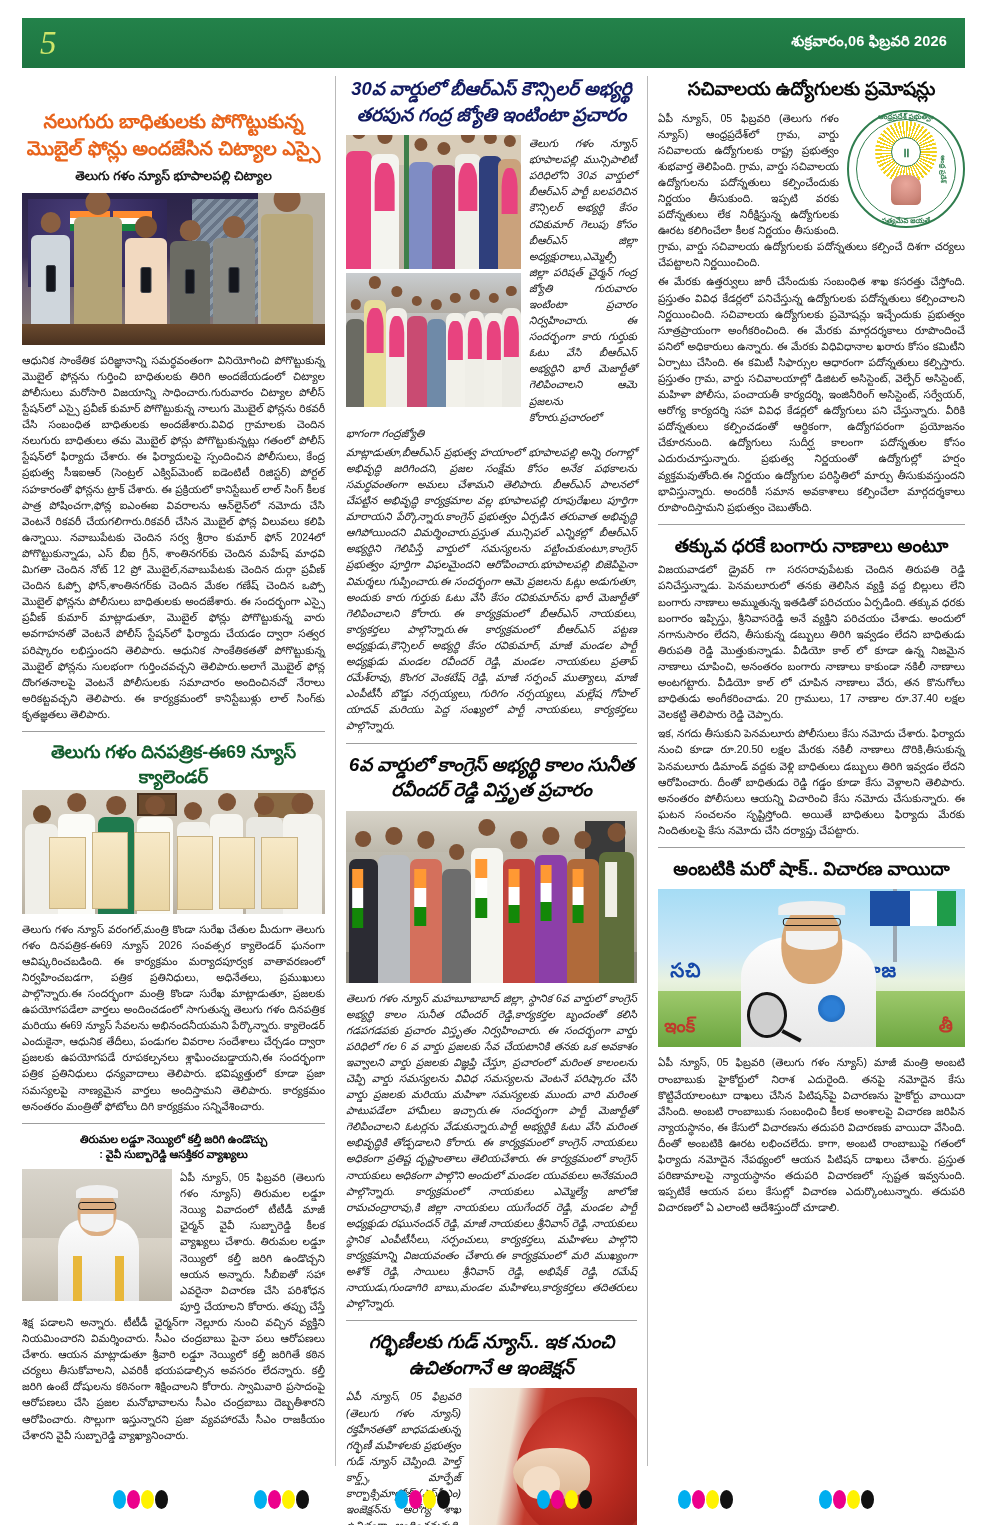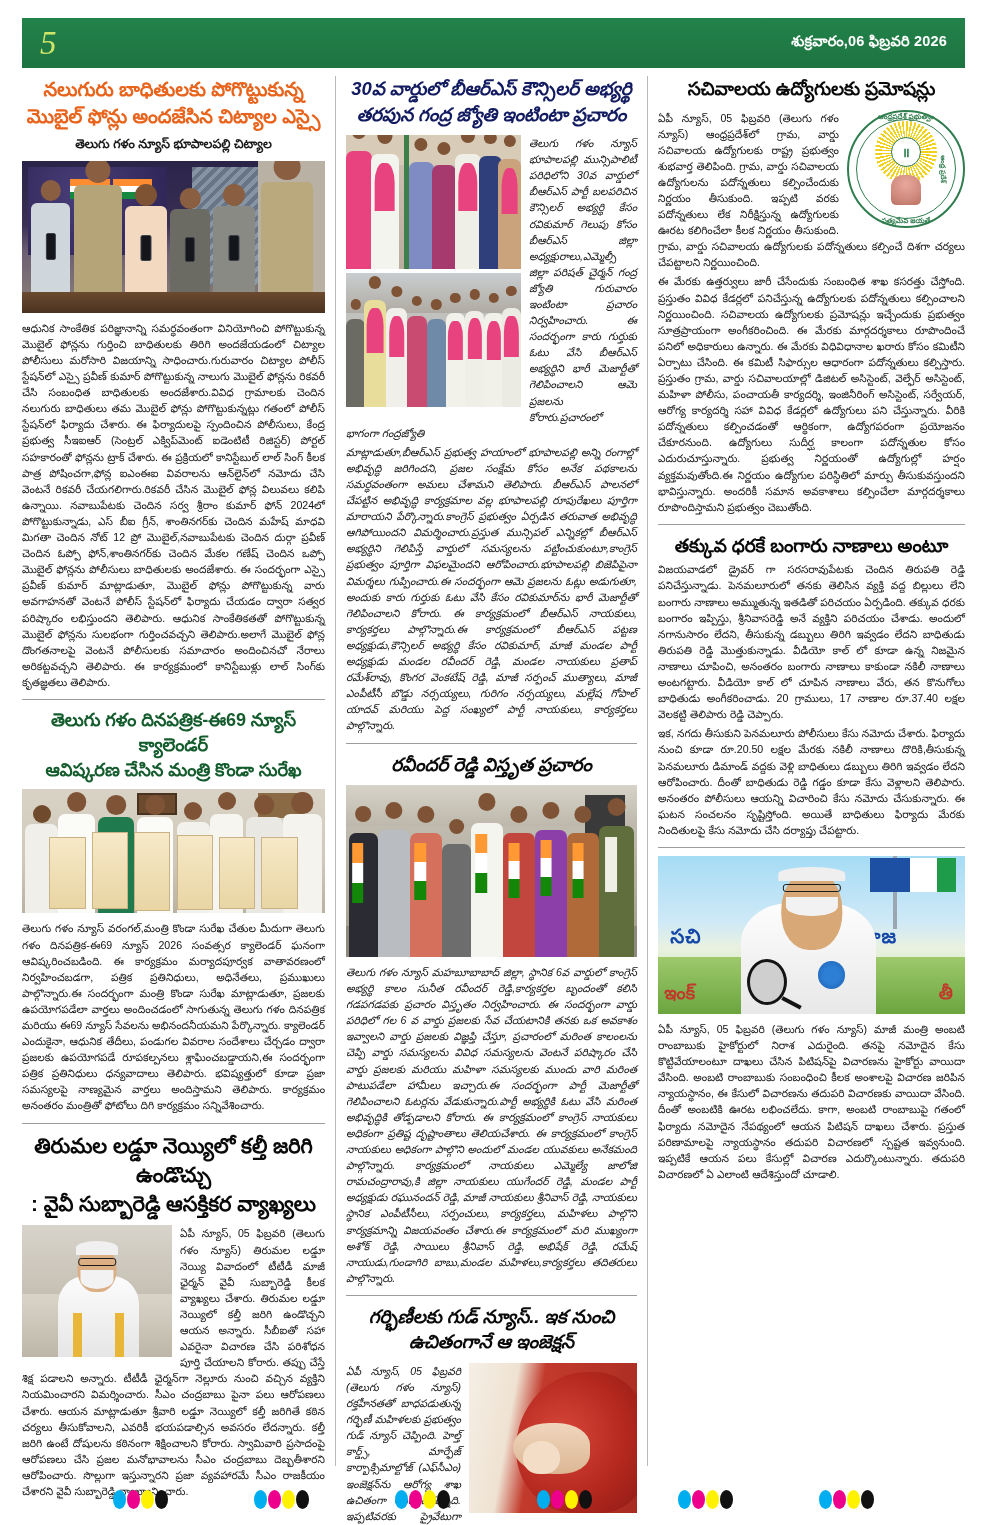--- a/index.html
+++ b/index.html
@@ -31,34 +31,34 @@
   .masthead-date {
     font-size: 14.5px; color: #ffffff; font-weight: bold; letter-spacing: .2px;
   }
 
   
   .cols {
     display: flex; gap: 0; margin-top: 8px;
     height: 1390px;
   }
   .col { position: relative; }
-  .col-1 { width: 313px; padding-right: 10px; }
+  .col-1 { width: 313px; padding-right: 10px; margin-top: 32px; }
   .col-2 { width: 313px; padding: 0 10px; border-left: 1px solid #b9b9b9; border-right: 1px solid #b9b9b9; font-style: italic; }
   .col-3 { width: 317px; padding-left: 10px; }
 
   
   .hl {
     text-align: center; font-weight: bold; line-height: 1.38;
     letter-spacing: -0.1px;
   }
   .hl-orange { color: #e8641c; font-size: 19.5px; }
   .hl-navy   { color: #121a60; font-size: 18.5px; }
   .hl-black  { color: #0a0a0a; font-size: 18.5px; }
   .hl-green  { color: #145c2d; font-size: 18px; }
-  .hl-black-sm { color: #0a0a0a; font-size: 21px; }
+  .hl-black-sm { color: #0a0a0a; font-size: 11px; }
 
   .subhead {
     text-align: center; font-size: 12.5px; font-weight: bold;
     color: #1a1a1a; margin-top: 7px; margin-bottom: 7px;
   }
 
   
   .body-txt {
     font-size: 10.6px; line-height: 1.52; text-align: justify;
     color: #111; hyphens: none; word-spacing: 0.2px;
@@ -281,21 +281,20 @@
           </div>
         </div>
 
         <div class="body-txt" style="margin-top:7px;">ఆధునిక సాంకేతిక పరిజ్ఞానాన్ని సమర్థవంతంగా వినియోగించి పోగొట్టుకున్న మొబైల్ ఫోన్లను గుర్తించి బాధితులకు తిరిగి అందజేయడంలో చిట్యాల పోలీసులు మరోసారి విజయాన్ని సాధించారు.గురువారం చిట్యాల పోలీస్ స్టేషన్‌లో ఎస్సై ప్రవీణ్ కుమార్ పోగొట్టుకున్న నాలుగు మొబైల్ ఫోన్లను రికవరీ చేసి సంబంధిత బాధితులకు అందజేశారు.వివిధ గ్రామాలకు చెందిన నలుగురు బాధితులు తమ మొబైల్ ఫోన్లు పోగొట్టుకున్నట్లు గతంలో పోలీస్ స్టేషన్‌లో ఫిర్యాదు చేశారు. ఈ ఫిర్యాదులపై స్పందించిన పోలీసులు, కేంద్ర ప్రభుత్వ సీఇఐఆర్ (సెంట్రల్ ఎక్విప్‌మెంట్ ఐడెంటిటీ రిజిస్టర్) పోర్టల్ సహకారంతో ఫోన్లను ట్రాక్ చేశారు. ఈ ప్రక్రియలో కానిస్టేబుల్ లాల్ సింగ్ కీలక పాత్ర పోషించగా,ఫోన్ల ఐఎంఈఐ వివరాలను ఆన్‌లైన్‌లో నమోదు చేసి వెంటనే రికవరీ చేయగలిగారు.రికవరీ చేసిన మొబైల్ ఫోన్ల విలువలు కలిపి ఉన్నాయి. నవాబుపేటకు చెందిన సర్వ శ్రీరాం కుమార్ ఫోన్ 2024లో పోగొట్టుకున్నాడు, ఎస్ బీఐ గ్రీన్, శాంతినగర్‌కు చెందిన మహేష్ మాధవి మిగతా చెందిన నోట్ 12 ప్రో మొబైల్,నవాబుపేటకు చెందిన దుర్గా ప్రవీణ్ చెందిన ఓప్పో ఫోన్,శాంతినగర్‌కు చెందిన మేకల గణేష్ చెందిన ఒప్పో మొబైల్ ఫోన్లను పోలీసులు బాధితులకు అందజేశారు. ఈ సందర్భంగా ఎస్సై ప్రవీణ్ కుమార్ మాట్లాడుతూ, మొబైల్ ఫోన్లు పోగొట్టుకున్న వారు అవగాహనతో వెంటనే పోలీస్ స్టేషన్‌లో ఫిర్యాదు చేయడం ద్వారా సత్వర పరిష్కారం లభిస్తుందని తెలిపారు. ఆధునిక సాంకేతికతతో పోగొట్టుకున్న మొబైల్ ఫోన్లను సులభంగా గుర్తించవచ్చని తెలిపారు.అలాగే మొబైల్ ఫోన్ల దొంగతనాలపై వెంటనే పోలీసులకు సమాచారం అందించినచో నేరాలు అరికట్టవచ్చని తెలిపారు. ఈ కార్యక్రమంలో కానిస్టేబుళ్లు లాల్ సింగ్‌కు కృతజ్ఞతలు తెలిపారు.</div>
       </div>
 
       <div class="hr-rule"></div>
 
       <div>
         <div class="hl hl-green">తెలుగు గళం దినపత్రిక-ఈ69 న్యూస్ క్యాలెండర్</div>
-        <div class="hl hl-green" style="margin-bottom:7px;">ఆవిష్కరణ చేసిన మంత్రి కొండా సురేఖ</div>
 
         <div class="photo" style="width:100%;height:124px;background:linear-gradient(180deg,#d9d3c6 0%,#cfc8ba 60%,#b9b1a2 100%);">
           <div class="ph-inner">
             <div style="position:absolute;left:38%;top:3%;width:13%;height:18%;background:#6b4a2e;border:2px solid #4a3220;"></div>
             <div style="position:absolute;left:78%;top:3%;width:14%;height:20%;background:#8a6a44;"></div>
             <div class="fig" style="left:1%;width:11%;height:72%;background:#f0efe9;">
                 <div class="hd" style="background:#6f4a2c"></div>
               </div>
             <div class="fig" style="left:12%;width:12%;height:80%;background:#fbfbf7;">
                 <div class="hd"></div>
@@ -433,20 +432,21 @@
             </div>
           </div>
           <div class="body-txt">తెలుగు గళం న్యూస్ భూపాలపల్లి మున్సిపాలిటీ పరిధిలోని 30వ వార్డులో బీఆర్ఎస్ పార్టీ బలపరిచిన కౌన్సిలర్ అభ్యర్థి కేసం రవికుమార్ గెలుపు కోసం బీఆర్ఎస్ జిల్లా అధ్యక్షురాలు,ఎమ్మెల్సీ జిల్లా పరిషత్ చైర్మన్ గంద్ర జ్యోతి గురువారం ఇంటింటా ప్రచారం నిర్వహించారు. ఈ సందర్భంగా కారు గుర్తుకు ఓటు వేసి బీఆర్ఎస్ అభ్యర్థిని భారీ మెజార్టీతో గెలిపించాలని ఆమె ప్రజలను కోరారు.ప్రచారంలో భాగంగా గంద్రజ్యోతి</div>
         </div>
         <div class="body-txt" style="margin-top:3px;">మాట్లాడుతూ,బీఆర్ఎస్ ప్రభుత్వ హయాంలో భూపాలపల్లి అన్ని రంగాల్లో అభివృద్ధి జరిగిందని, ప్రజల సంక్షేమ కోసం అనేక పథకాలను సమర్థవంతంగా అమలు చేశామని తెలిపారు. బీఆర్ఎస్ పాలనలో చేపట్టిన అభివృద్ధి కార్యక్రమాల వల్ల భూపాలపల్లి రూపురేఖలు పూర్తిగా మారాయని పేర్కొన్నారు.కాంగ్రెస్ ప్రభుత్వం ఏర్పడిన తరువాత అభివృద్ధి ఆగిపోయిందని విమర్శించారు.ప్రస్తుత మున్సిపల్ ఎన్నికల్లో బీఆర్ఎస్ అభ్యర్థిని గెలిపిస్తే వార్డులో సమస్యలను పట్టించుకుంటూ,కాంగ్రెస్ ప్రభుత్వం పూర్తిగా విఫలమైందని ఆరోపించారు.భూపాలపల్లి బిజెపిపైనా విమర్శలు గుప్పించారు.ఈ సందర్భంగా ఆమె ప్రజలను ఓట్లు అడుగుతూ, అందుకు కారు గుర్తుకు ఓటు వేసి కేసం రవికుమార్‌ను భారీ మెజార్టీతో గెలిపించాలని కోరారు. ఈ కార్యక్రమంలో బీఆర్ఎస్ నాయకులు, కార్యకర్తలు పాల్గొన్నారు.ఈ కార్యక్రమంలో బీఆర్ఎస్ పట్టణ అధ్యక్షుడు,కౌన్సిలర్ అభ్యర్థి కేసం రవికుమార్, మాజీ మండల పార్టీ అధ్యక్షుడు మండల రవీందర్ రెడ్డి, మండల నాయకులు ప్రతాప్ రమేశ్‌రావు, కొంగర వెంకటేష్ రెడ్డి, మాజీ సర్పంచ్ ముత్యాలు, మాజీ ఎంపీటీసీ బొడ్డు నర్సయ్యలు, గురిగం నర్సయ్యలు, మల్లేష గోపాల్ యాదవ్ మరియు పెద్ద సంఖ్యలో పార్టీ నాయకులు, కార్యకర్తలు పాల్గొన్నారు.</div>
       </div>
 
       <div class="hr-rule"></div>
 
       <div>
+        <div class="hl hl-black">6వ వార్డులో కాంగ్రెస్ అభ్యర్థి కాలం సునీత</div>
         <div class="hl hl-black" style="margin-bottom:8px;">రవీందర్ రెడ్డి విస్తృత ప్రచారం</div>
 
         <div class="photo" style="width:100%;height:172px;background:linear-gradient(180deg,#c8c6bd 0%,#b8b2a4 45%,#a09a8c 100%);">
           <div class="ph-inner">
             <div style="position:absolute;left:0;top:0;width:100%;height:24%;background:linear-gradient(180deg,#d7d3c8,#bdb8ab);"></div>
             <div style="position:absolute;right:4%;top:6%;width:14%;height:30%;background:#3a3a3a;"></div>
             <div style="position:absolute;left:0;bottom:0;width:100%;height:18%;background:#8e897d;"></div>
             <div class="fig" style="left:1%;width:10%;height:72%;background:#2b2b33;">
                 <div class="hd"></div>
                 <div class="scarf" style="background:linear-gradient(180deg,#ff9933 33%,#ffffff 33% 66%,#138808 66%);height:48%;width:40%;left:30%;"></div>
@@ -536,20 +536,21 @@
       <div>
         <div class="hl hl-black">తక్కువ ధరకే బంగారు నాణాలు అంటూ</div>
 
         <div class="body-txt" style="margin-top:3px;">విజయవాడలో డ్రైవర్‌ గా సరసరావుపేటకు చెందిన తిరుపతి రెడ్డి పనిచేస్తున్నాడు. పెనమలూరులో తనకు తెలిసిన వ్యక్తి వద్ద బిల్లులు లేని బంగారు నాణాలు అమ్ముతున్న ఇతడితో పరిచయం ఏర్పడింది. తక్కువ ధరకు బంగారం ఇప్పిస్తు, శ్రీనివాసరెడ్డి అనే వ్యక్తిని పరిచయం చేశాడు. అందులో నగానుసారం లేదని, తీసుకున్న డబ్బులు తిరిగి ఇవ్వడం లేదని బాధితుడు తిరుపతి రెడ్డి మొత్తుకున్నాడు. వీడియో కాల్ లో కూడా ఉన్న నిజమైన నాణాలు చూపించి, అనంతరం బంగారు నాణాలు కాకుండా నకిలీ నాణాలు అంటగట్టారు. వీడియో కాల్ లో చూపిన నాణాలు వేరు, తన కొనుగోలు బాధితుడు అంగీకరించాడు. 20 గ్రాములు, 17 నాణాల రూ.37.40 లక్షల వెలకట్టి తెలిపారు రెడ్డి చెప్పారు.</div>
         <div class="body-txt" style="margin-top:3px;">ఇక, నగదు తీసుకుని పెనమలూరు పోలీసులు కేసు నమోదు చేశారు. ఫిర్యాదు నుంచి కూడా రూ.20.50 లక్షల మేరకు నకిలీ నాణాలు దొరికి,తీసుకున్న పెనమలూరు డిమాండ్ వద్దకు వెళ్లి బాధితులు డబ్బులు తిరిగి ఇవ్వడం లేదని ఆరోపించారు. దీంతో బాధితుడు రెడ్డి గడ్డం కూడా కేసు వెళ్లాలని తెలిపారు. అనంతరం పోలీసులు ఆయన్ని విచారించి కేసు నమోదు చేసుకున్నారు. ఈ ఘటన సంచలనం సృష్టిస్తోంది. అయితే బాధితులు ఫిర్యాదు మేరకు నిందితులపై కేసు నమోదు చేసి దర్యాప్తు చేపట్టారు.</div>
       </div>
 
       <div class="hr-rule"></div>
 
       <div>
+        <div class="hl hl-black" style="margin-bottom:8px;">అంబటికి మరో షాక్.. విచారణ వాయిదా</div>
 
         <div class="photo ph-leader" style="width:100%;height:158px;">
           <div class="ph-inner">
             <div class="greenfield"></div>
             <div class="bigtext">సచి</div>
             <div class="bigtext" style="left:62%;">యోజ</div>
             <div class="bigtext2">ఇంక్</div>
             <div class="bigtext2" style="left:auto;right:4%;">తీ</div>
             <div class="flagpole"></div>
             <div class="ysr-flag"></div>

